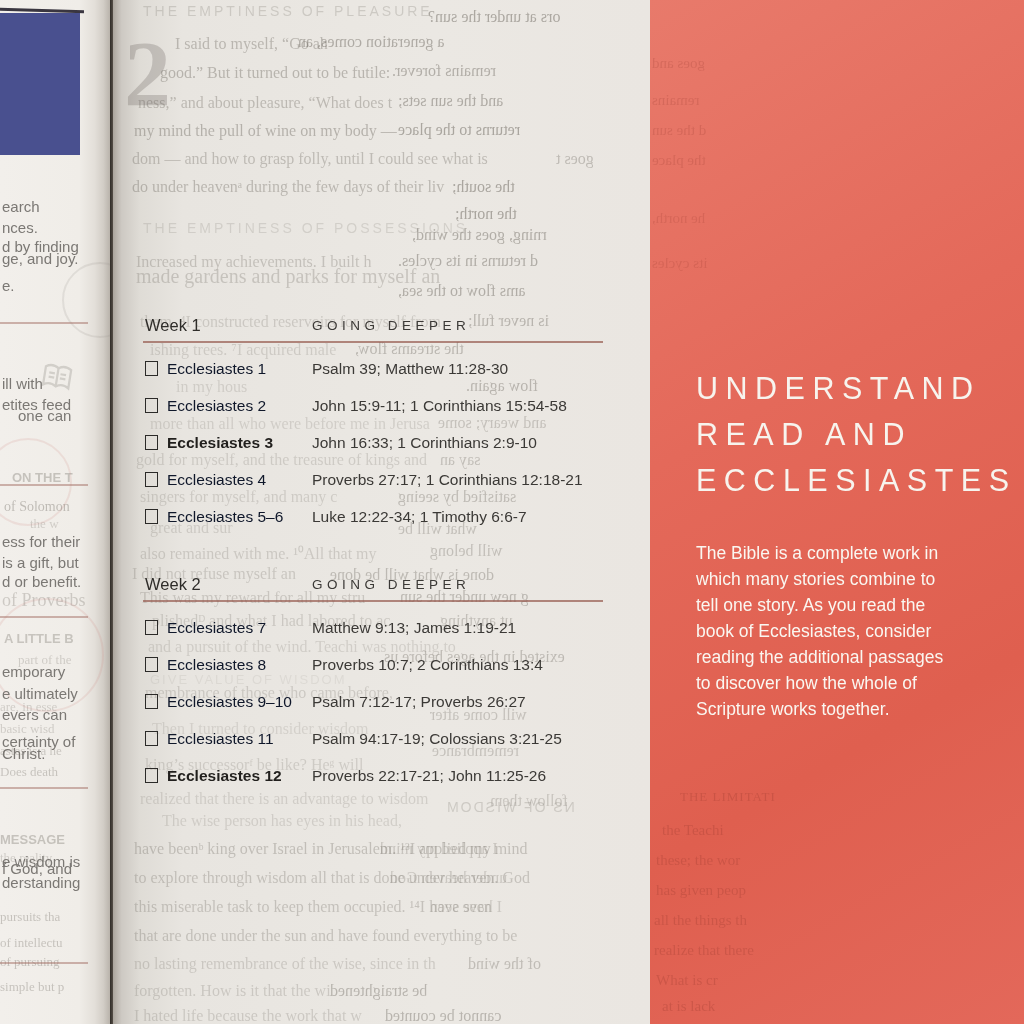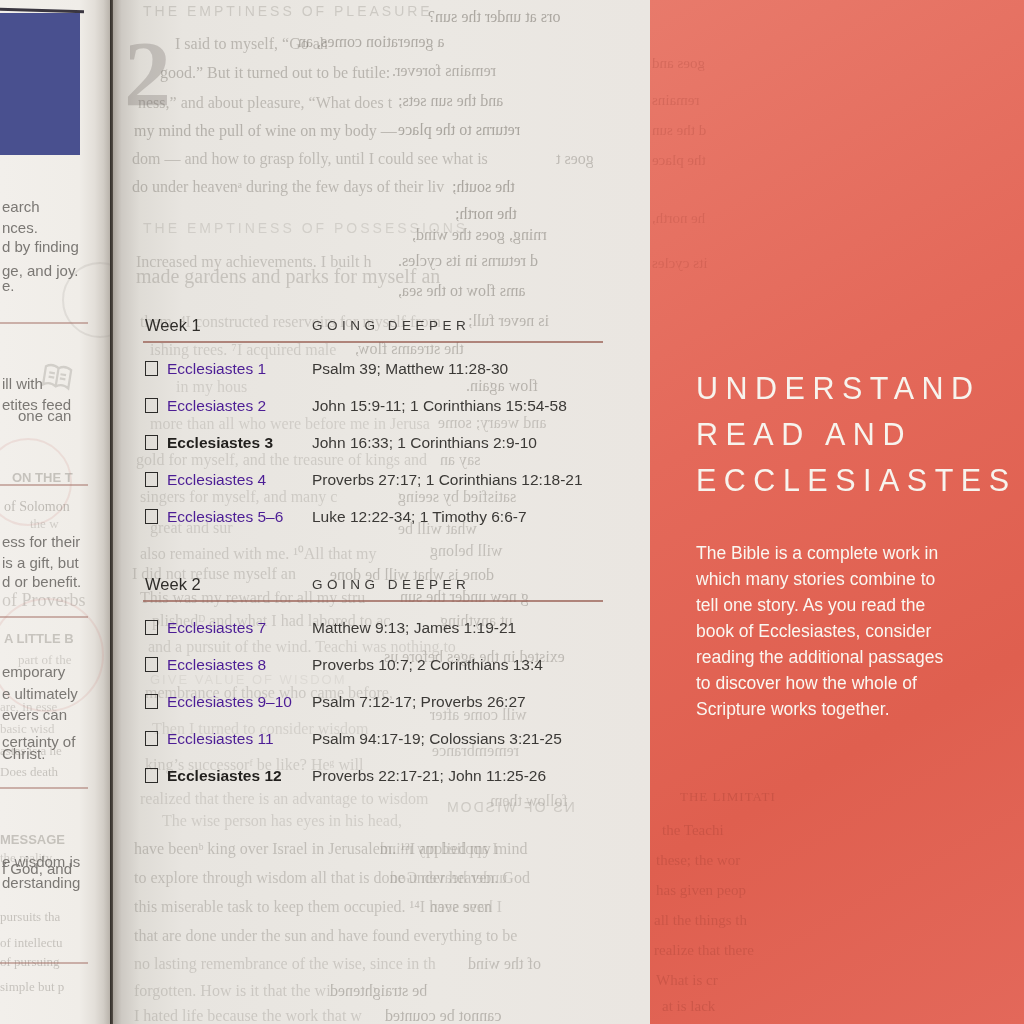--- a/index.html
+++ b/index.html
@@ -30,21 +30,21 @@
   .dropcap{position:absolute;left:124px;top:26px;font-family:"Liberation Serif",serif;
     font-weight:700;font-size:94px;line-height:94px;color:rgba(95,90,84,.26);}
   
   .week-block{position:absolute;left:145px;width:500px;height:250px;}
   .week-label{position:absolute;left:0;top:6px;font-size:16.5px;color:#2f2d2a;}
   .col-head{position:absolute;left:167px;top:8px;font-size:13.5px;letter-spacing:4.5px;color:#3b3936;}
   .rule{position:absolute;left:-2px;top:31px;width:460px;height:1.5px;background:rgba(150,90,78,.7);}
   .rows{position:absolute;left:0;top:50px;width:500px;}
   .prow{position:absolute;left:0;height:22px;width:500px;}
   .cb{position:absolute;left:0;top:1px;width:11px;height:13px;border:1.7px solid #2b2a28;background:transparent;}
-  .reading{position:absolute;left:22px;top:0;font-size:15.5px;color:#4c1d95;white-space:nowrap;}
+  .reading{position:absolute;left:22px;top:0;font-size:15.5px;color:#0f172a;white-space:nowrap;}
   .reading.b{font-weight:700;color:#211f1d;}
   .deeper{position:absolute;left:167px;top:0;font-size:15.5px;color:#3b3936;white-space:nowrap;}
   
   .red-title{position:absolute;left:696px;top:365px;}
   .red-title-line{font-size:30.5px;letter-spacing:7.5px;line-height:46px;color:#f7f4ee;white-space:nowrap;}
   .red-body{position:absolute;left:696px;top:540px;width:254px;font-size:17.5px;
     line-height:26px;color:#faf7f1;}
 </style>
 </head>
 <body>
@@ -59,21 +59,21 @@
     <div class="doodle" style="left:-10px;top:598px;width:110px;height:110px;"></div>
     <svg style="position:absolute;left:40px;top:358px;transform:rotate(9deg);opacity:.55" width="34" height="40" viewBox="0 0 24 24" fill="none" stroke="#b9b6b0" stroke-width="1.6">
       <path d="M3 5c3-2 6-2 9 0 3-2 6-2 9 0v13c-3-2-6-2-9 0-3-2-6-2-9 0z"></path>
       <path d="M12 5v13"></path>
         <path d="M6 9h4M6 12h4M14 9h4M14 12h4"></path>
     </svg>
     <div id="left-frags">
         <div class="lfrag" style="top: 198px;">earch</div>
         <div class="lfrag" style="top: 219px;">nces.</div>
         <div class="lfrag" style="top: 238px;">d by finding</div>
-        <div class="lfrag" style="top: 262px;">ge, and joy.</div>
+        <div class="lfrag" style="top: 250px;">ge, and joy.</div>
         <div class="lfrag" style="top: 277px;">e.</div>
         <div class="lfrag" style="top: 375px;">ill with</div>
         <div class="lfrag" style="top: 396px;">etites feed</div>
         <div class="lfrag" style="top: 407px; margin-left: 16px;">one can</div>
         <div class="lfrag" style="top: 533px;">ess for their</div>
         <div class="lfrag" style="top: 554px;">is a gift, but</div>
         <div class="lfrag" style="top: 573px;">d or benefit.</div>
         <div class="lfrag" style="top: 663px;">emporary</div>
         <div class="lfrag" style="top: 685px;">e ultimately</div>
         <div class="lfrag" style="top: 706px;">evers can</div>

